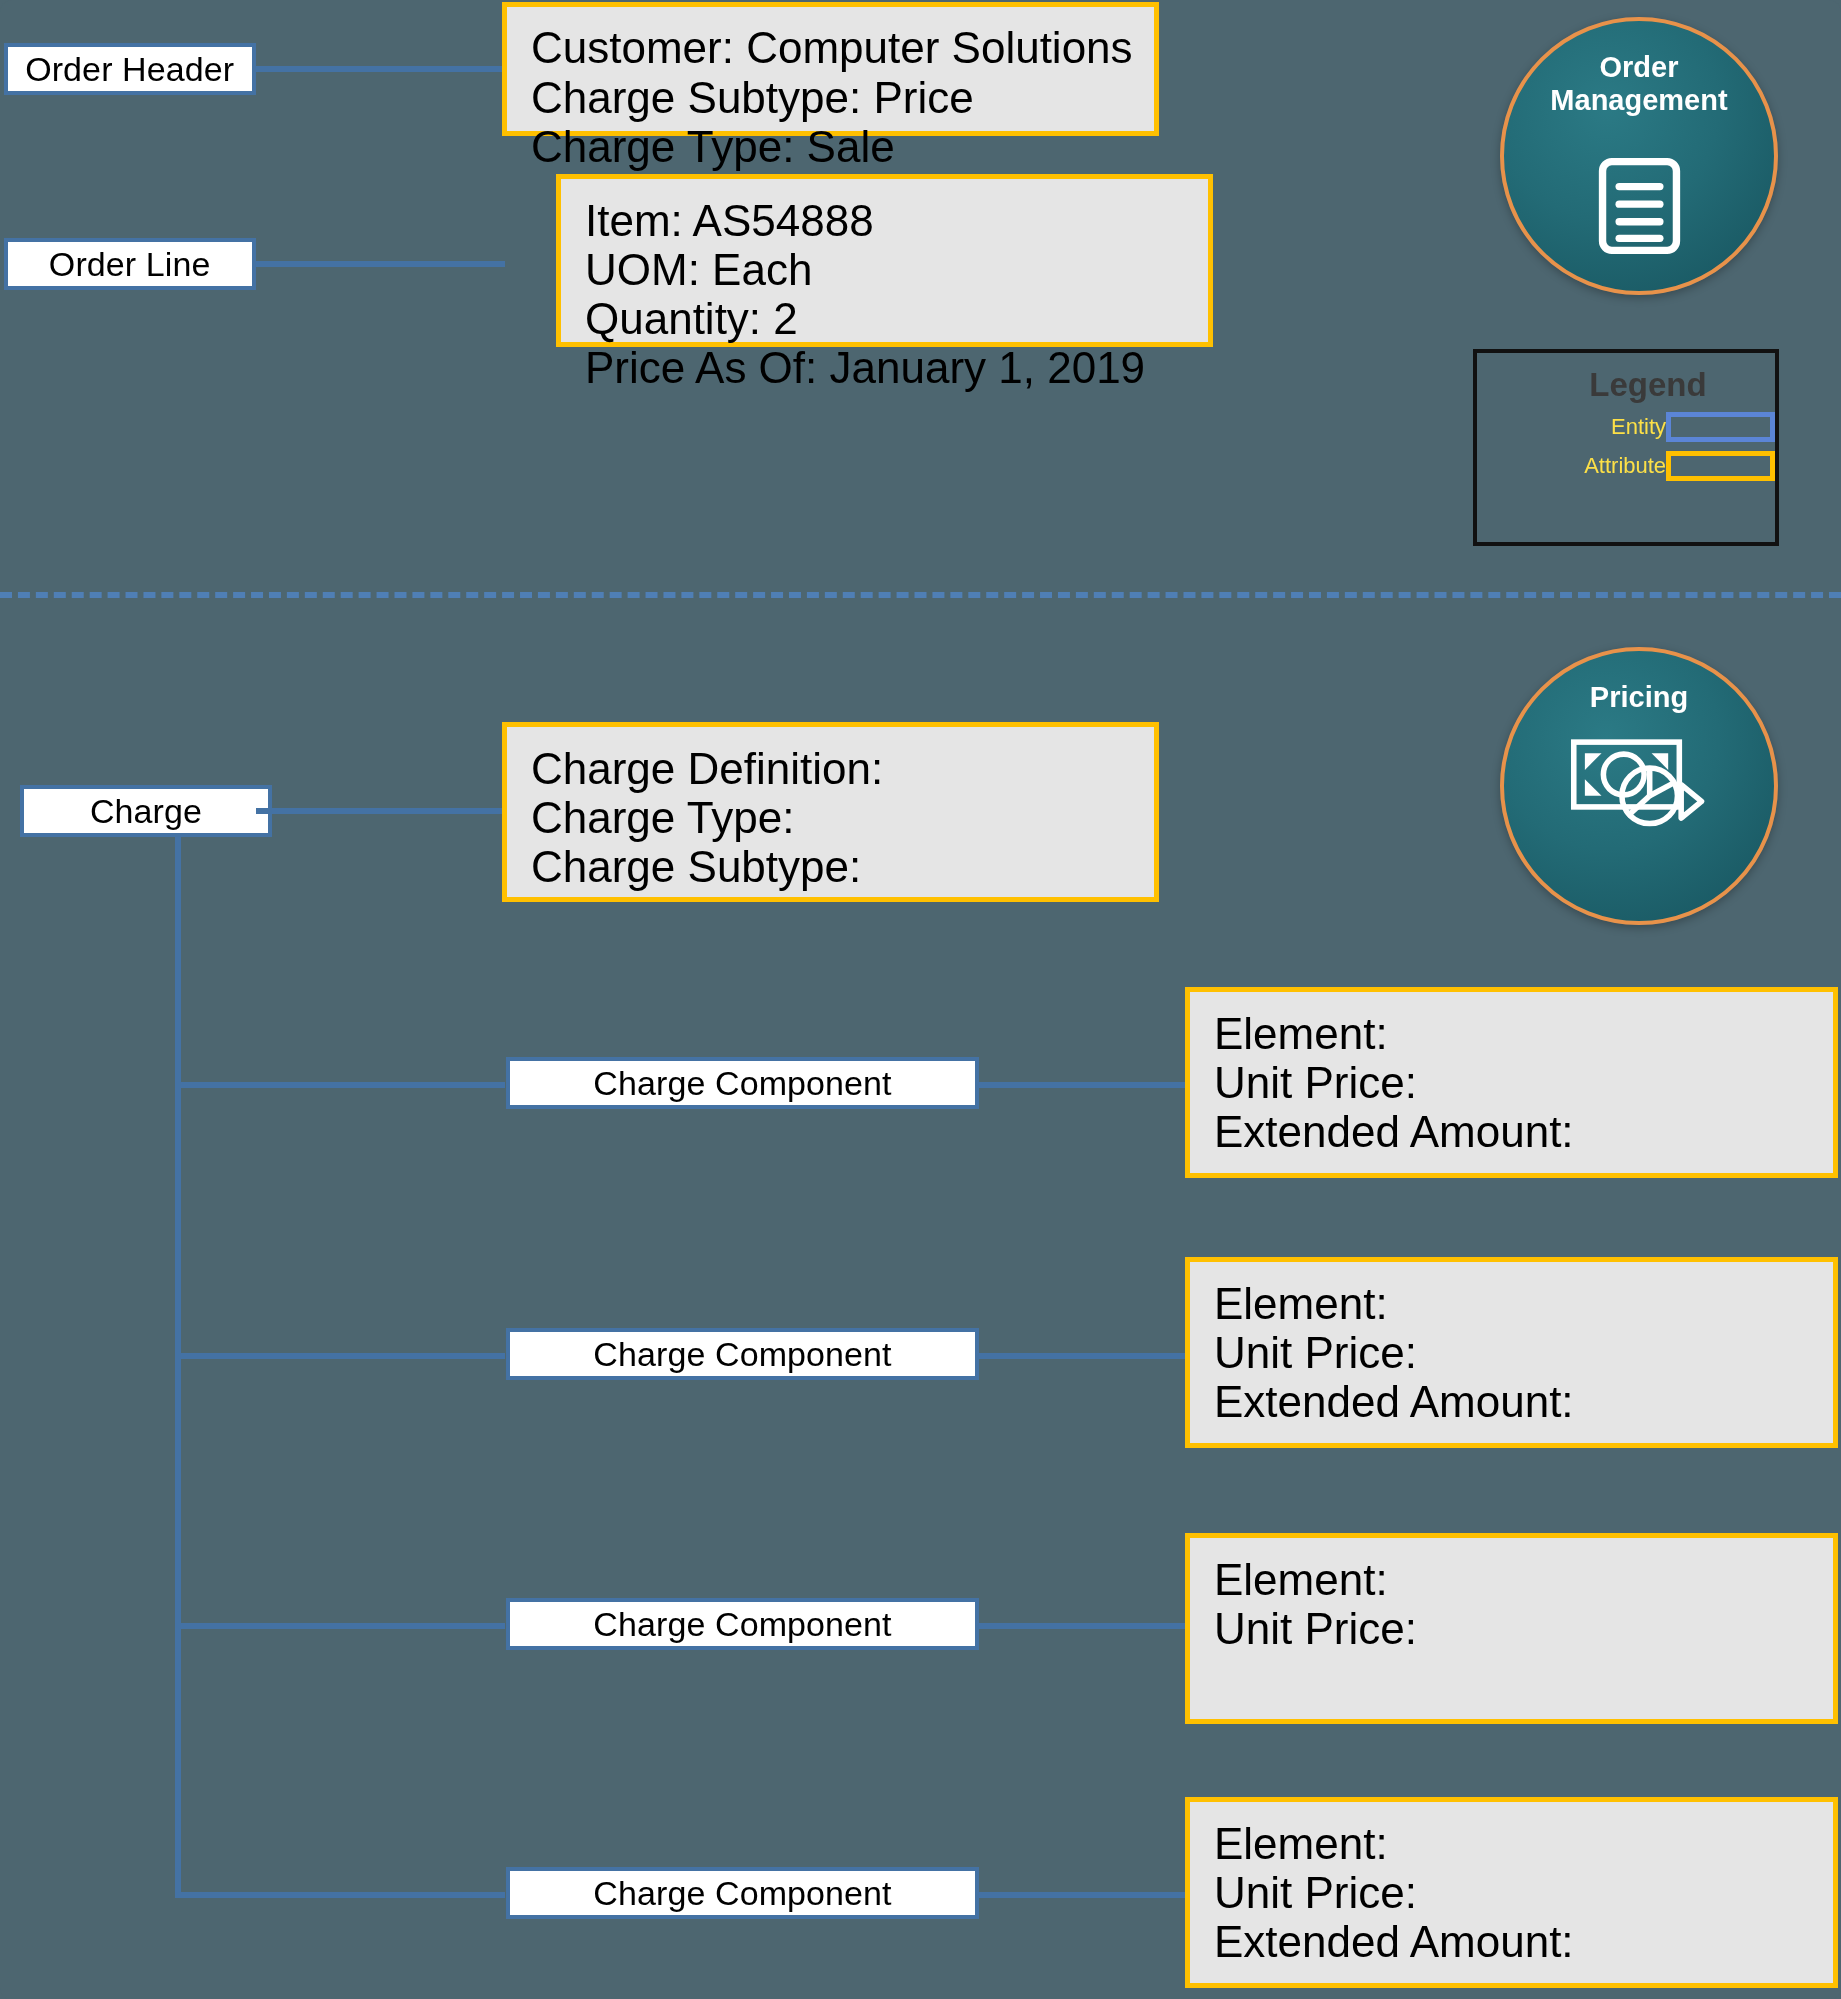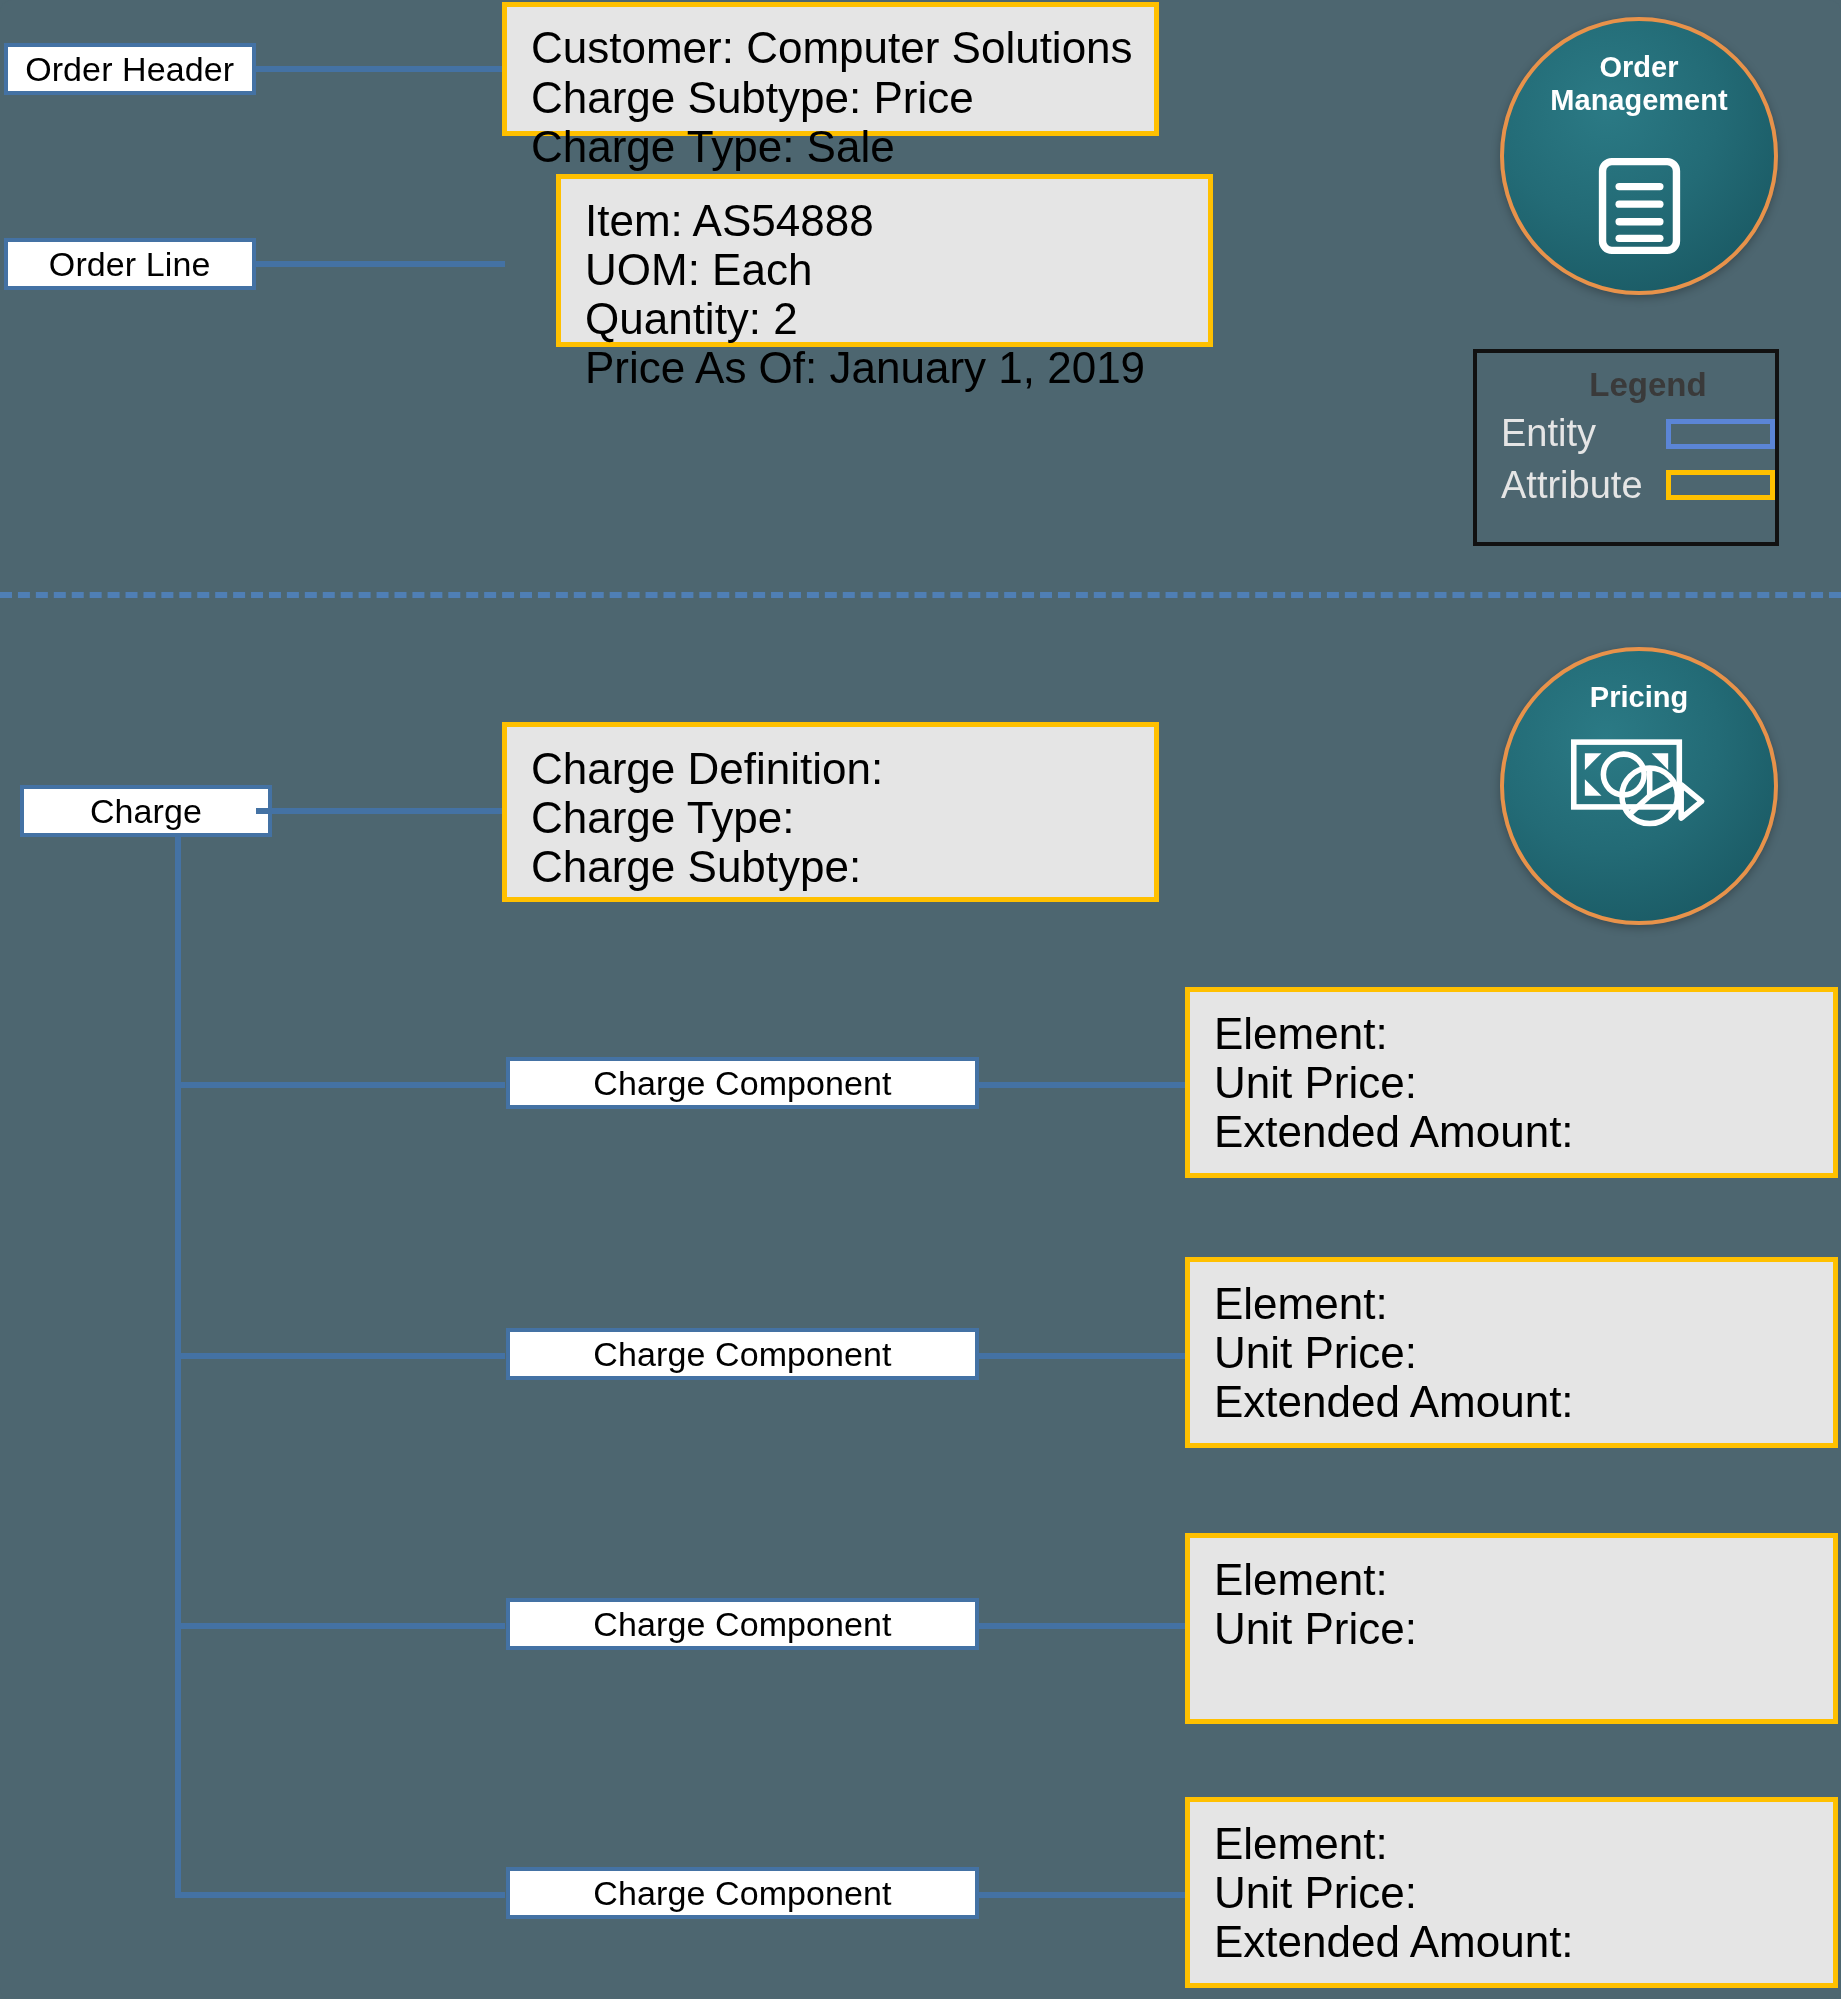--- a/index.html
+++ b/index.html
@@ -109,23 +109,24 @@
     color: #3a3a3a;
     margin-top: 13px;
     margin-left: 44px;
   }
   .legend-row {
     display: flex;
     align-items: center;
     margin: 8.3px 0 0 24px;
   }
   .legend-label {
-    font-size: 38px;
-    color: #e5e5e5;
+    font-size: 22px;
+    color: #fde047;
     width: 182px;
+    text-align: right;
   }
   .legend-swatch {
     width: 119px;
     height: 30px;
     box-sizing: border-box;
     background: transparent;
   }
   .swatch-entity  { border: 5.6px solid #5b85d6; }
   .swatch-attr    { border: 5.6px solid #ffc000; }
 </style>

